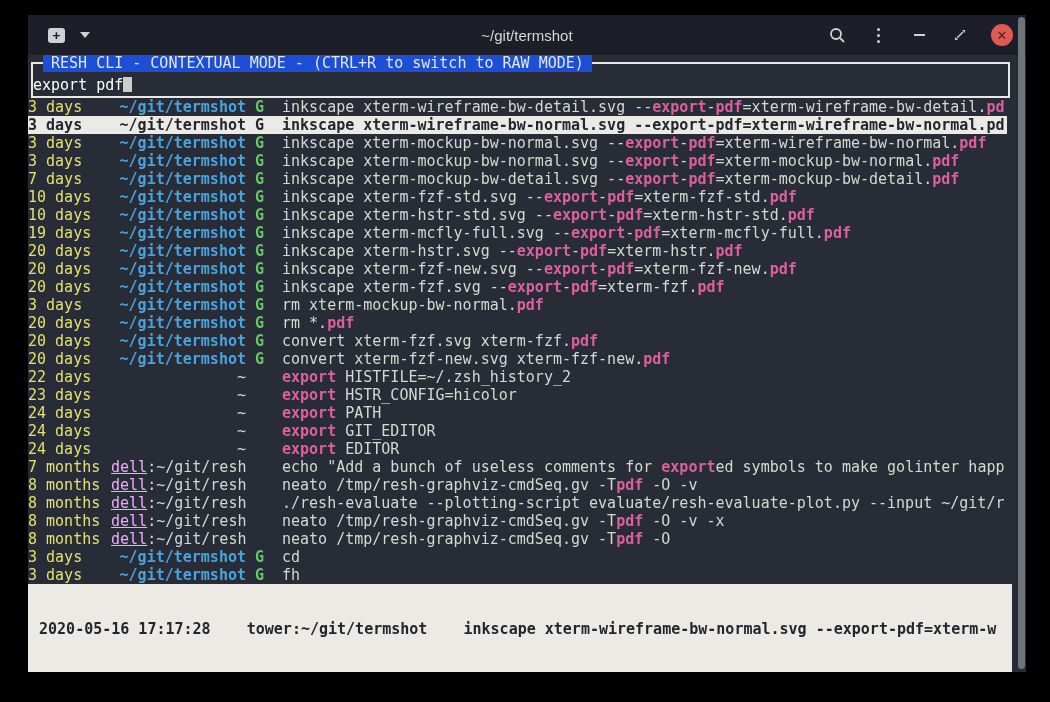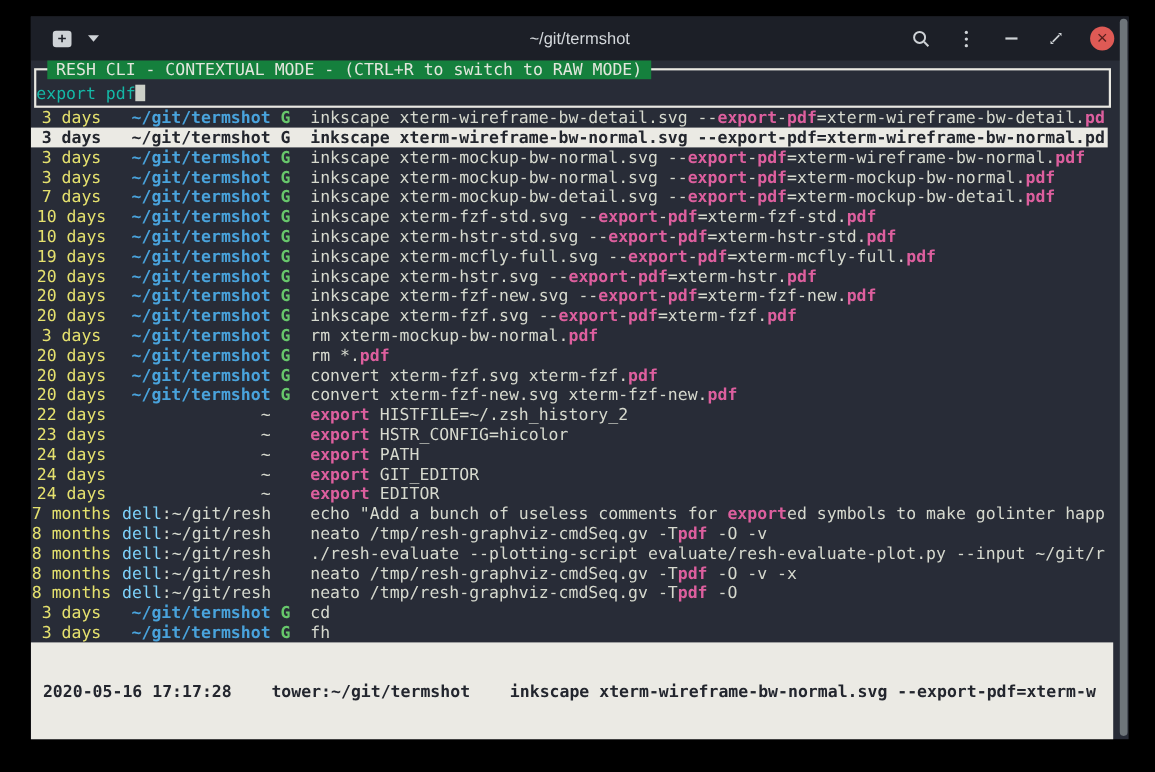--- a/index.html
+++ b/index.html
@@ -21,36 +21,36 @@
   .minbar{width:11px;height:2px;background:#ced2d6;}
   .closebtn{width:22px;height:22px;border-radius:50%;background:#df5a55;display:flex;align-items:center;
     justify-content:center;color:#58201e;font:bold 13px/1 "DejaVu Sans",sans-serif;}
 
   
   .term{position:relative;height:617px;font-family:"DejaVu Sans Mono",monospace;font-size:15px;
     line-height:18px;color:#d6d9ce;overflow:hidden;}
   .term *{white-space:pre;}
 
   .search-box{margin:7px 16px 0 3px;height:32px;border:2px solid #e9e8e2;position:relative;}
-  .legend{position:absolute;top:-10px;left:10px;background:#15803d;padding:0 8px;color:#e3e6dd;}
-  .query-line{position:absolute;left:0;bottom:2px;color:#14b8a6;}
+  .legend{position:absolute;top:-10px;left:10px;background:#1d4ed8;padding:0 8px;color:#e3e6dd;}
+  .query-line{position:absolute;left:0;bottom:2px;color:#ffffff;}
   .cursor{display:inline-block;width:9px;height:15px;background:#ccd0c8;vertical-align:-2px;}
 
   .tbl-header{margin-top:12px;padding-left:2px;color:#e3e6dd;}
   .tbl-header span{text-decoration:underline;text-underline-offset:4px;}
 
   .rows{margin-top:0;}
   .row{display:flex;height:18px;margin-right:19px;}
-  .col-time{width:74px;text-align:center;color:#e5e16e;flex:none;}
+  .col-time{width:74px;text-align:left;color:#e5e16e;flex:none;}
   .col-dir{width:135px;margin-left:9px;text-align:right;flex:none;overflow:hidden;}
   .col-flag{width:9px;margin-left:9px;flex:none;color:#67c76b;font-weight:bold;}
   .col-cmd{margin-left:18px;flex:1;overflow:hidden;}
   .dir-git{color:#49a3dc;font-weight:bold;}
   .dir-plain{color:#d6d9ce;}
-  .host-red{color:#7dd3fc;}
+  .host-red{color:#f0abfc;text-decoration:underline;}
   .match{color:#dd5f9e;font-weight:bold;text-align:right;}
   .row.selected{background:#ebeae4;}
   .row.selected span{color:#23262e !important;font-weight:bold;}
 
   .detail{background:#ebeae4;color:#23262e;font-weight:bold;margin-right:14px;padding-left:2px;}
   .detail div{height:18px;overflow:hidden;}
 
   .scrollbar{position:absolute;right:1px;top:2px;bottom:3px;width:7px;background:#6e757a;
     border-radius:4px;}
 </style>

